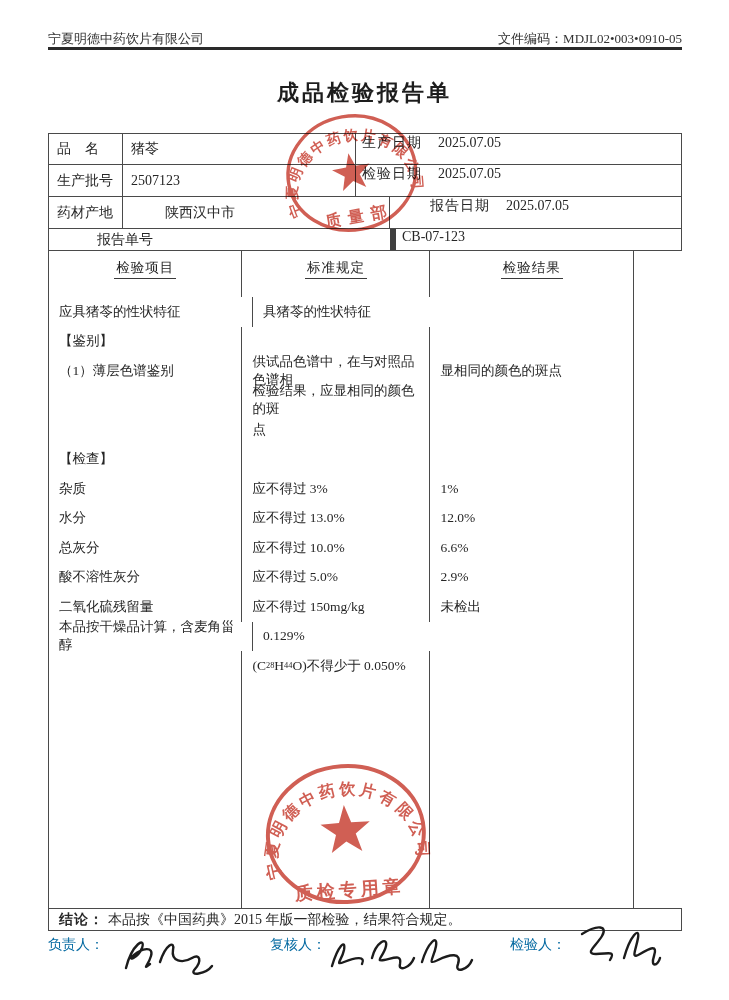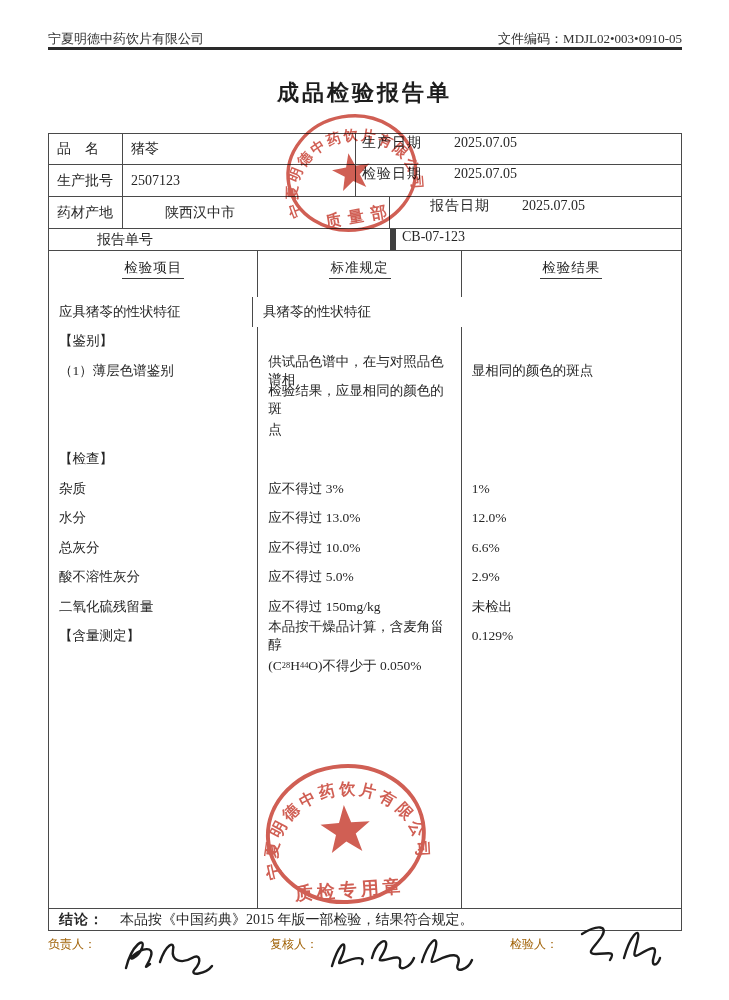--- a/index.html
+++ b/index.html
@@ -21,46 +21,46 @@
   .info-table { position:absolute; left:48px; top:133px; width:634px;
     border:1px solid #4a4a4a; border-bottom:none; font-size:14px; }
   .info-row { display:flex; border-bottom:1px solid #4a4a4a; align-items:flex-start; }
   .ir-a { height:31px; } .ir-b { height:32px; } .ir-c { height:32px;gap:34px; } .ir-d { height:22px; }
   .info-label { width:74px; padding:0 8px; border-right:1px solid #4a4a4a;
     align-self:stretch; display:flex; align-items:center; white-space:pre; }
   .info-value { width:233px; padding:0 8px; border-right:1px solid #4a4a4a;
     align-self:stretch; display:flex; align-items:center; }
   .info-right { flex:1; padding:0 6px; display:flex; align-items:center; }
   .info-right .rl { letter-spacing:1px; }
-  .info-right .rv { margin-left:32px; }
+  .info-right .rv { margin-left:16px; }
   .info-row.merged .info-label { width:307px; border-right:6px solid #404040;margin-left:40px; }
 
   
-  .insp-table { position:absolute; left:48px; top:250px; width:634px; height:658px;
+  .insp-table { position:absolute; left:48px; top:250px; width:586px; height:658px;
     border-top:1px solid #4a4a4a; border-left:1px solid #4a4a4a; border-right:1px solid #4a4a4a;
     display:flex; flex-direction:column; font-size:13.5px; }
   .i-row { display:flex; flex:none; }
   .i-row > div { padding:0 10px; display:flex; align-items:center; }
   .i-c1 { width:210px; border-right:1px solid #4a4a4a; }
   .i-c2 { width:204px; border-right:1px solid #4a4a4a; }
   .i-c3 { width:220px; }
   .i-head { height:46px; }
   .i-head > div { align-items:flex-start; padding-top:8px; justify-content:center; }
   .i-head .ul { border-bottom:1px solid #3a3a3a; padding:0 2px 1px 2px; letter-spacing:1px; }
   .i-line { height:29.5px; }
   .i-fill { flex:1; }
   sub { font-size:0.62em; }
 
   
   .conclusion { position:absolute; left:48px; top:908px; width:634px; height:23px;
     border:1px solid #4a4a4a; display:flex; align-items:center; padding-left:10px; font-size:14px; }
-  .conclusion b { letter-spacing:1px; margin-right:16px; }
-
-  
-  .sig-label { position:absolute; font-size:12px; color:#a16207; }
+  .conclusion b { letter-spacing:1px; margin-right:4px; }
+
+  
+  .sig-label { position:absolute; font-size:14px; color:#0369a1; }
   .sig-svg { position:absolute; }
   .sig-svg path { fill:none; stroke:#1c1c1c; stroke-width:2.4; stroke-linecap:round; }
 
   
   .stamp { position:absolute; mix-blend-mode:multiply; opacity:0.82; }
   .stamp text { font-family:"Liberation Serif","DejaVu Serif",serif; font-weight:bold; }
   .stamp-top { left:282px; top:110px; transform:rotate(-10deg); }
   .stamp-bot { left:262px; top:760px; transform:rotate(-4deg); }
 </style>
 </head>
@@ -172,21 +172,20 @@
           <div class="i-c1">酸不溶性灰分</div>
           <div class="i-c2">应不得过 5.0%</div>
           <div class="i-c3">2.9%</div>
         </div>
         <div class="i-row i-line">
           <div class="i-c1">二氧化硫残留量</div>
           <div class="i-c2">应不得过 150mg/kg</div>
           <div class="i-c3">未检出</div>
         </div>
         <div class="i-row i-line">
-          <div class="i-c1">【含量测定】</div>
           <div class="i-c2">本品按干燥品计算，含麦角甾醇</div>
           <div class="i-c3">0.129%</div>
         </div>
         <div class="i-row i-line">
           <div class="i-c1"></div>
           <div class="i-c2">
             <span>(C</span>
             <sub>28</sub>
             <span>H</span>
             <sub>44</sub>

